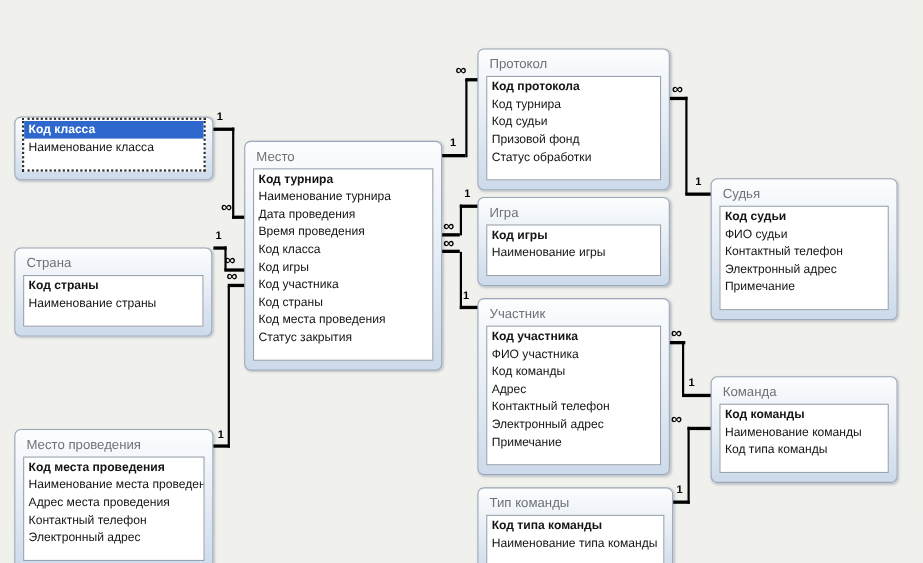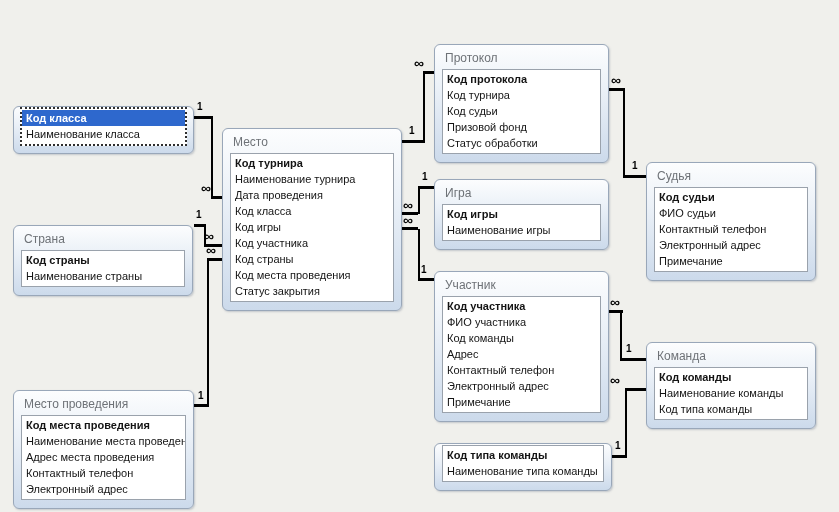--- a/index.html
+++ b/index.html
@@ -20,21 +20,21 @@
   }
   .tbl-title {
     font-size:12px; color:#6e7277;
     padding:6px 10px 3px 10px;
     white-space:nowrap; overflow:hidden;
   }
   .fieldbox {
     margin:1px 7px 8px 7px;
     background:#fff;
     border:1px solid #9aa2ac;
-    padding:1px 0 2px 0;
+    padding:1px 0 12px 0;
   }
   .fieldbox.focus {
     border:2px dotted #2e2e2e;
     margin:0 6px 7px 6px;
   }
   .row {
     font-size:11px; color:#141414;
     height:16px; line-height:16px;
     padding:0 2px 0 4px;
     white-space:nowrap; overflow:hidden;
@@ -74,20 +74,21 @@
     <div class="row">Электронный адрес</div>
   </div>
 </div>
 
 <div class="tbl" style="left:222px;top:108px;width:180px">
   <div class="tbl-title">Место</div>
   <div class="fieldbox">
     <div class="row pk">Код турнира</div>
     <div class="row">Наименование турнира</div>
     <div class="row">Дата проведения</div>
+    <div class="row">Время проведения</div>
     <div class="row">Код класса</div>
     <div class="row">Код игры</div>
     <div class="row">Код участника</div>
     <div class="row">Код страны</div>
     <div class="row">Код места проведения</div>
     <div class="row">Статус закрытия</div>
   </div>
 </div>
 
 <div class="tbl" style="left:434px;top:24px;width:175px">
@@ -136,20 +137,21 @@
 <div class="tbl" style="left:646px;top:322px;width:170px">
   <div class="tbl-title">Команда</div>
   <div class="fieldbox">
     <div class="row pk">Код команды</div>
     <div class="row">Наименование команды</div>
     <div class="row">Код типа команды</div>
   </div>
 </div>
 
 <div class="tbl" style="left:434px;top:423px;width:178px">
+  <div class="tbl-title">Тип команды</div>
   <div class="fieldbox">
     <div class="row pk">Код типа команды</div>
     <div class="row">Наименование типа команды</div>
   </div>
 </div>
 
 <div>
   <div class="seg" style="left:194px;top:116px;width:19px;height:3px"></div>
   <div class="seg" style="left:211px;top:116px;width:2px;height:83px"></div>
   <div class="seg" style="left:211px;top:196px;width:11px;height:3px"></div>

